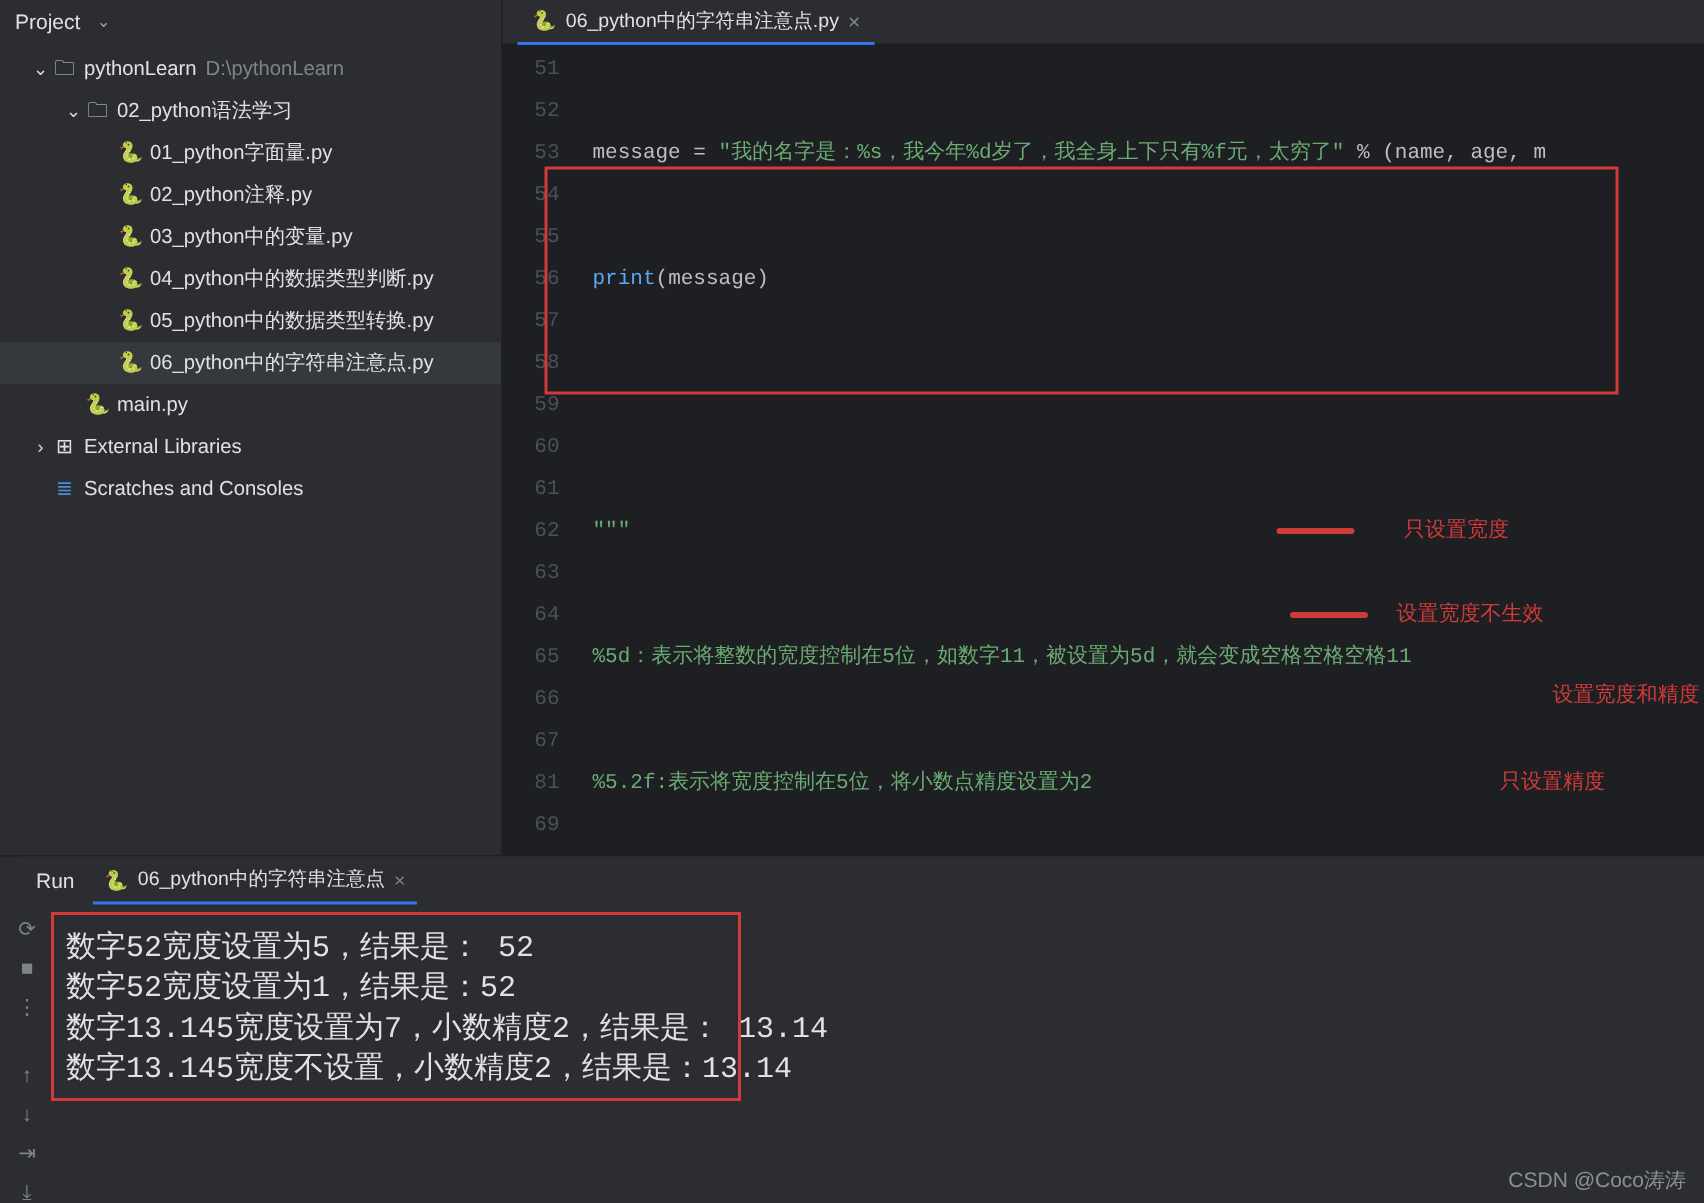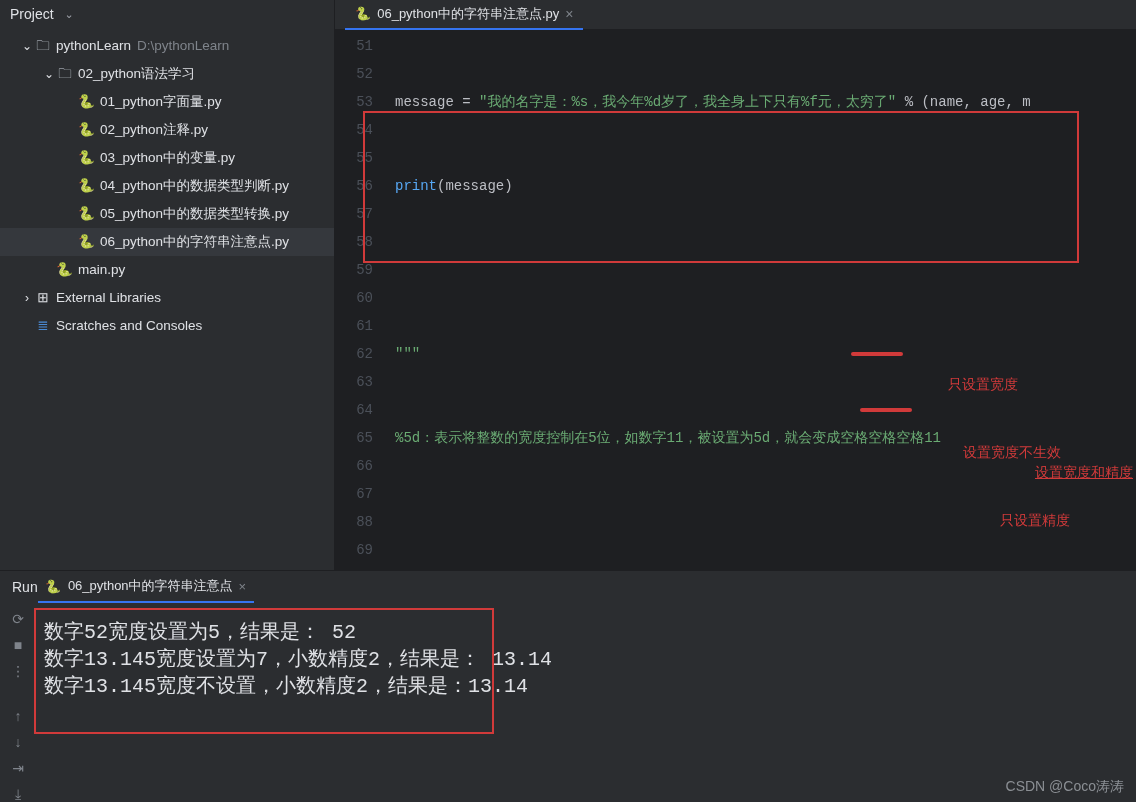--- a/index.html
+++ b/index.html
@@ -97,22 +97,23 @@
   background: #d13a3a;
   height: 4px;
   border-radius: 2px;
 }
 .bottom-area { height: 232px; border-top: 1px solid #1e1f22; }
 .run-header {
   display: flex;
   align-items: center;
   height: 32px;
   padding: 0 12px;
-  gap: 0;
+  gap: 12px;
   background: #2b2d30;
+  margin-left: 12px;
 }
 .run-label { font-size: 14px; color: #dfe1e5; }
 .run-tab {
   display: flex;
   align-items: center;
   gap: 6px;
   height: 32px;
   padding: 0 8px;
   border-bottom: 2px solid #3574f0;
 }
@@ -226,52 +227,53 @@
           <div>58</div>
           <div>59</div>
           <div>60</div>
           <div>61</div>
           <div>62</div>
           <div>63</div>
           <div>64</div>
           <div>65</div>
           <div>66</div>
           <div>67</div>
-          <div>88</div>
+          <div>81</div>
           <div>69</div>
       </div>
       <div class="code">
         <div class="code-line"><span class="plain">message</span><span class="op"> = </span><span class="str">"我的名字是：%s，我今年%d岁了，我全身上下只有%f元，太穷了"</span><span class="plain"> % (name, age, m</span></div>
         <div class="code-line"><span class="fn">print</span><span class="plain">(message)</span></div>
         <div class="code-line"></div>
         <div class="code-line"><span class="str">"""</span></div>
         <div class="code-line"><span class="str">%5d：表示将整数的宽度控制在5位，如数字11，被设置为5d，就会变成空格空格空格11</span></div>
+        <div class="code-line"><span class="str">%5.2f:表示将宽度控制在5位，将小数点精度设置为2</span></div>
         
         
         
         
         
         
         
         
         
         
         
         
         
 
         <div class="red-box" style="left:-22px;top:79px;width:716px;height:152px;"></div>
 
         <div class="annot-line" style="left:466px;top:320px;width:52px;"></div>
-        <div class="annotation" style="left:563px;top:306px;margin-top:32px;">只设置宽度</div>
+        <div class="annotation" style="left:551px;top:306px;">只设置宽度</div>
 
         <div class="annot-line" style="left:475px;top:376px;width:52px;"></div>
-        <div class="annotation" style="left:578px;top:362px;margin-top:44px;">设置宽度不生效</div>
-
-        <div class="annotation" style="left:650px;top:426px;text-decoration:underline;">设置宽度和精度</div>
+        <div class="annotation" style="left:546px;top:362px;">设置宽度不生效</div>
+
+        <div class="annotation" style="left:650px;top:416px;">设置宽度和精度</div>
         <div class="annotation" style="left:615px;top:474px;">只设置精度</div>
       </div>
     </div>
   </div>
 </div>
 
 <div class="bottom-area">
   <div class="run-header">
     <span class="run-label">Run</span>
     <div class="run-tab">
@@ -286,20 +288,21 @@
       <span>■</span>
       <span>⋮</span>
       <span style="height:20px"></span>
       <span>↑</span>
       <span>↓</span>
       <span>⇥</span>
       <span>⤓</span>
     </div>
     <div class="output">
       <div>数字52宽度设置为5，结果是：   52</div>
+      <div>数字52宽度设置为1，结果是：52</div>
       <div>数字13.145宽度设置为7，小数精度2，结果是：  13.14</div>
       <div>数字13.145宽度不设置，小数精度2，结果是：13.14</div>
       <div class="red-box" style="left:-2px;top:5px;width:460px;height:126px;"></div>
     </div>
   </div>
 </div>
 
 <div class="watermark">CSDN @Coco涛涛</div>
 
 </body></html>

